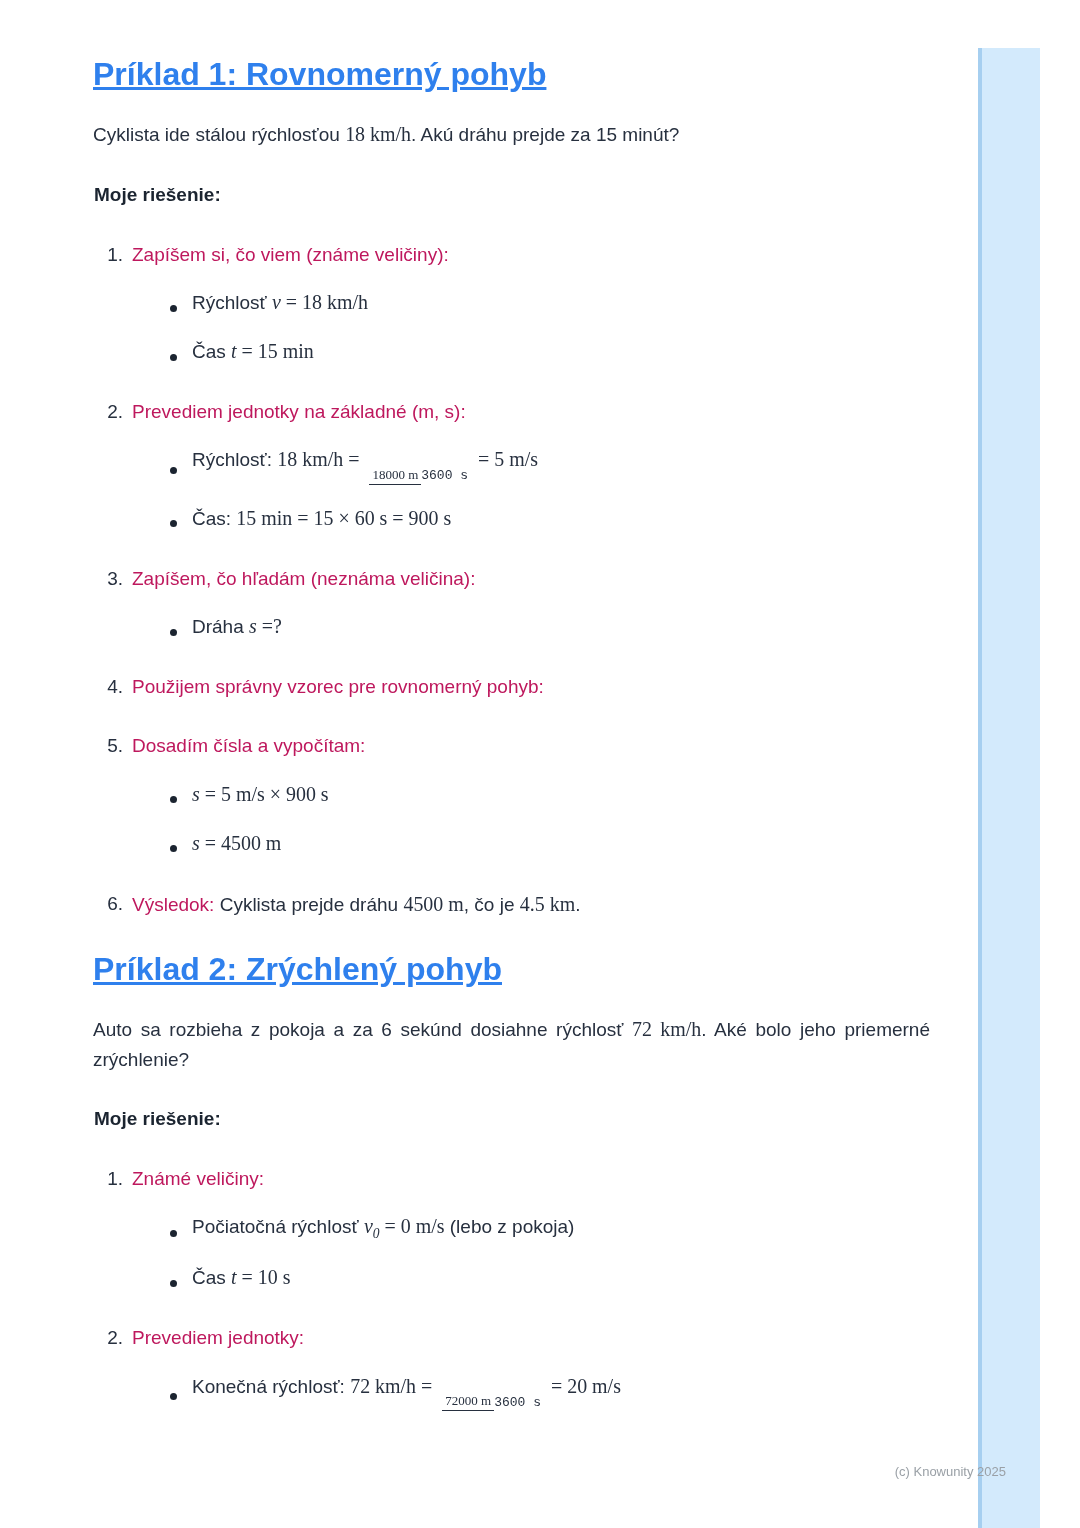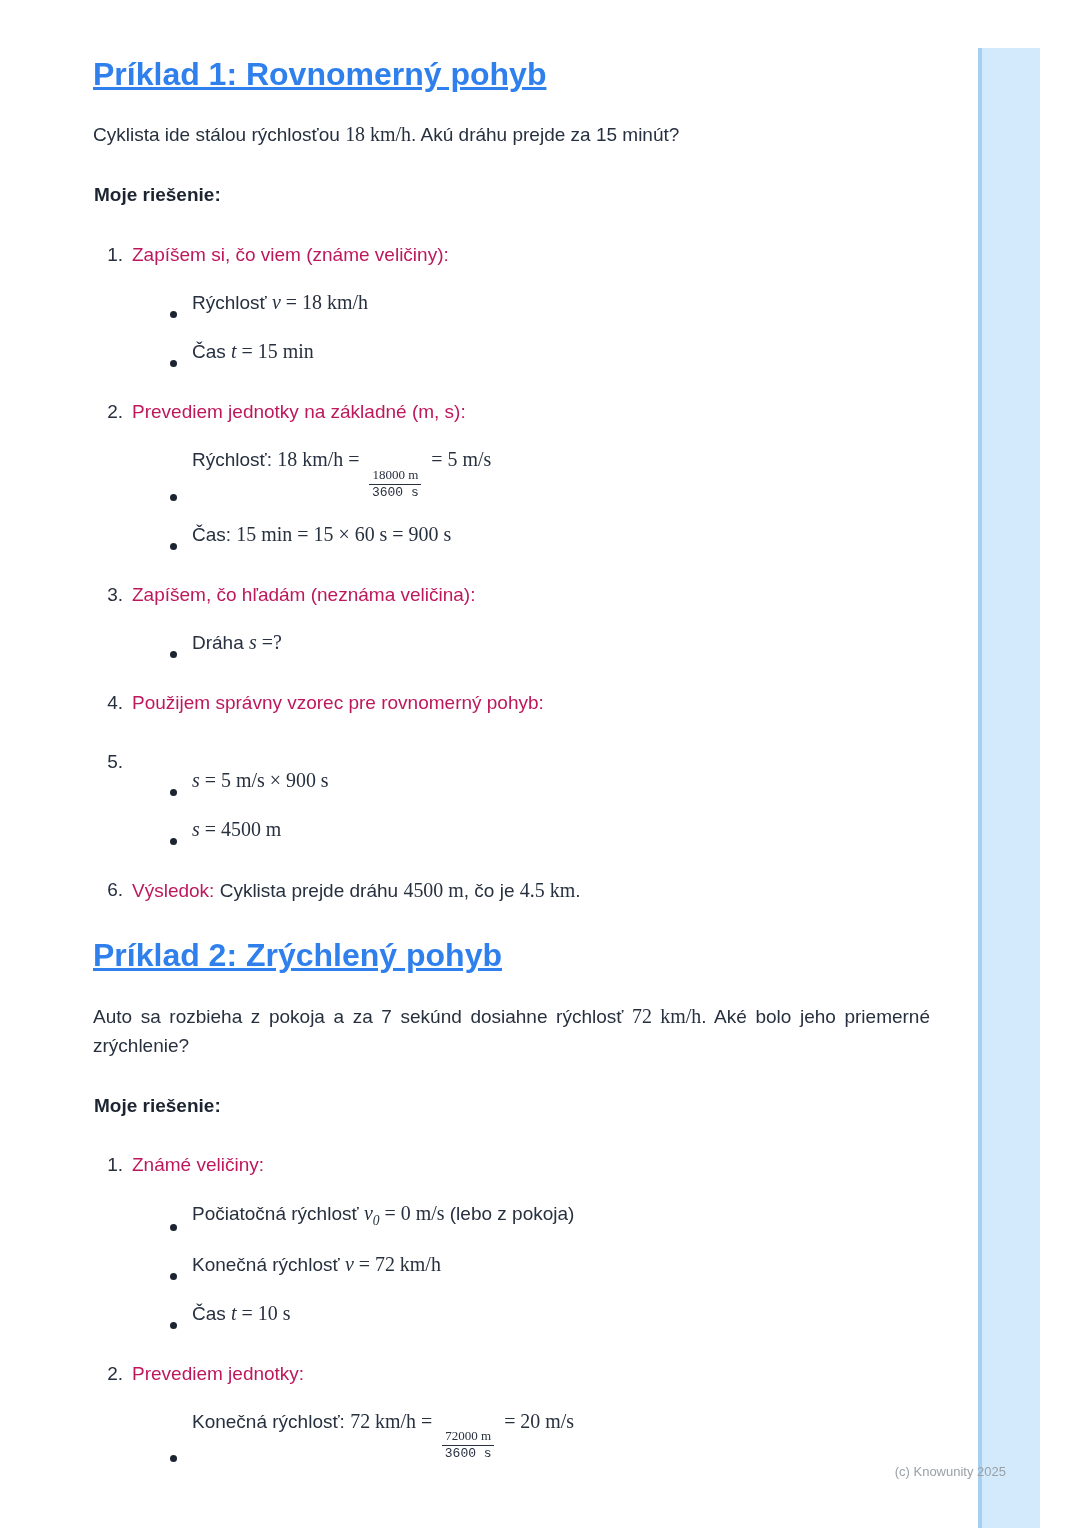--- a/index.html
+++ b/index.html
@@ -26,28 +26,28 @@
     font-size:32px;line-height:1.2;font-weight:700;
     color:var(--heading);margin:0 0 26px 0;text-decoration:underline;
   }
   .intro{margin:0 0 30px 0;text-align:justify;}
   .solution-label{margin:0 0 30px 1px;font-weight:700;color:#1b2430;}
   .step{display:flex;gap:9px;margin-bottom:30px;padding-left:6px;}
   .step-num{min-width:24px;text-align:right;flex:none;}
   .step-body{flex:1;min-width:0;}
   .step-title{margin:0;}
   .bld{font-weight:400;color:#be185d;}
-  .bullet{display:flex;gap:15px;padding-left:38px;margin-top:18px;align-items:flex-end;}
+  .bullet{display:flex;gap:15px;padding-left:38px;margin-top:18px;align-items:center;}
   .dot{width:7px;height:7px;border-radius:50%;background:#1b2430;margin-top:11px;flex:none;}
   .bullet-text{margin:0;}
   .m{font-family:"Liberation Serif",serif;font-size:1.05em;}
   .mi{font-style:italic;}
   .vsub{font-size:0.68em;}
   .frac{
-    display:inline-flex;flex-direction:column;align-items:center;
+    display:inline-flex;flex-direction:row;align-items:center;
     vertical-align:-0.95em;line-height:1.15;
     font-size:13px;font-family:"Liberation Serif",serif;
     margin:0 5px;
   }
   .frac .num{border-bottom:1px solid currentColor;padding:0 3px 1px 3px;}
   .frac .den{padding-top:1px;font-family:Liberation Mono, monospace;}
   .side-stripe{
     position:absolute;top:48px;right:40px;bottom:0;width:62px;
     background:var(--stripe);
     border-left:4px solid var(--stripe-edge);
@@ -110,52 +110,49 @@
         </div>
         <div class="step">
           <span class="step-num">4.</span>
           <div class="step-body">
             <p class="step-title"><span class="bld">Použijem správny vzorec pre rovnomerný pohyb:</span></p>
           </div>
         </div>
         <div class="step">
           <span class="step-num">5.</span>
           <div class="step-body">
+            <p class="step-title"><span class="bld">Dosadím čísla a vypočítam:</span></p>
             <div class="bullet">
               <span class="dot"></span>
               <p class="bullet-text"><span class="m mi">s</span><span class="m"> = 5 m/s × 900 s</span></p>
             </div>
             <div class="bullet">
               <span class="dot"></span>
               <p class="bullet-text"><span class="m mi">s</span><span class="m"> = 4500 m</span></p>
             </div>
           </div>
         </div>
         <div class="step">
           <span class="step-num">6.</span>
           <div class="step-body">
             <p class="step-title"><span class="bld">Výsledok:</span><span class="txt"> Cyklista prejde dráhu </span><span class="m">4500 m</span><span class="txt">, čo je </span><span class="m">4.5 km</span><span class="txt">.</span></p>
           </div>
         </div>
       </section>
       <section class="section">
         <h1 class="heading">Príklad 2: Zrýchlený pohyb</h1>
-        <p class="intro"><span class="txt">Auto sa rozbieha z pokoja a za 7 sekúnd dosiahne rýchlosť </span><span class="m">72 km/h</span><span class="txt">. Aké bolo jeho priemerné zrýchlenie?</span></p>
+        <p class="intro"><span class="txt">Auto sa rozbieha z pokoja a za 6 sekúnd dosiahne rýchlosť </span><span class="m">72 km/h</span><span class="txt">. Aké bolo jeho priemerné zrýchlenie?</span></p>
         <p class="solution-label">Moje riešenie:</p>
         <div class="step">
           <span class="step-num">1.</span>
           <div class="step-body">
             <p class="step-title"><span class="bld">Známé veličiny:</span></p>
             <div class="bullet">
               <span class="dot"></span>
               <p class="bullet-text"><span class="txt">Počiatočná rýchlosť </span><span class="m mi">v<sub class="vsub">0</sub></span><span class="m"> = 0 m/s</span><span class="txt"> (lebo z pokoja)</span></p>
-            </div>
-            <div class="bullet">
-              <span class="dot"></span>
-              <p class="bullet-text"><span class="txt">Konečná rýchlosť </span><span class="m mi">v</span><span class="m"> = 72 km/h</span></p>
             </div>
             <div class="bullet">
               <span class="dot"></span>
               <p class="bullet-text"><span class="txt">Čas </span><span class="m mi">t</span><span class="m"> = 10 s</span></p>
             </div>
           </div>
         </div>
         <div class="step">
           <span class="step-num">2.</span>
           <div class="step-body">

